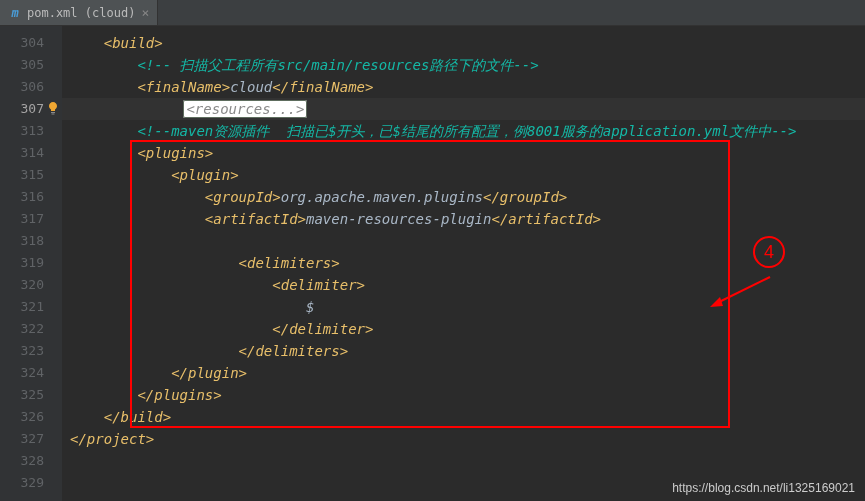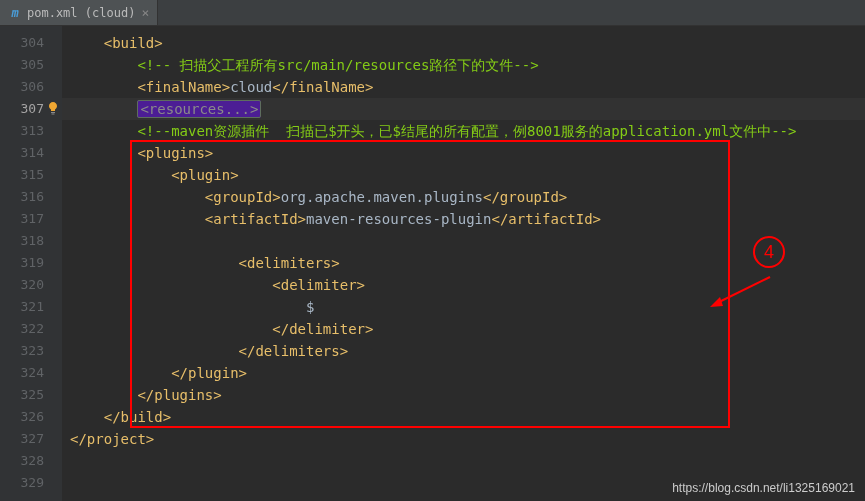--- a/index.html
+++ b/index.html
@@ -73,39 +73,41 @@
       position: absolute;
       right: 2px;
       top: 2px;
       width: 14px;
       height: 14px;
     }
     .code-area {
       flex: 1;
       padding-top: 6px;
       position: relative;
+      font-style: italic;
     }
     .code-line {
       height: 22px;
       line-height: 22px;
       white-space: pre;
       padding-left: 8px;
     }
     .highlighted {
       background: #323232;
     }
     .folded {
-      background: #4c1d95;
+      background: #ffffff;
       border: 1px solid #5e6d5e;
       color: #8a8a8a;
       padding: 0 2px;
       border-radius: 2px;
+      margin-left: 46px;
     }
     .tag { color: #e8bf6a; }
-    .comment { color: #84cc16; }
+    .comment { color: #14b8a6; }
     .text-content { color: #a9b7c6; }
     .red-box {
       position: absolute;
       border: 2px solid #ff0000;
       pointer-events: none;
     }
     .annotation-circle {
       position: absolute;
       width: 32px;
       height: 32px;

